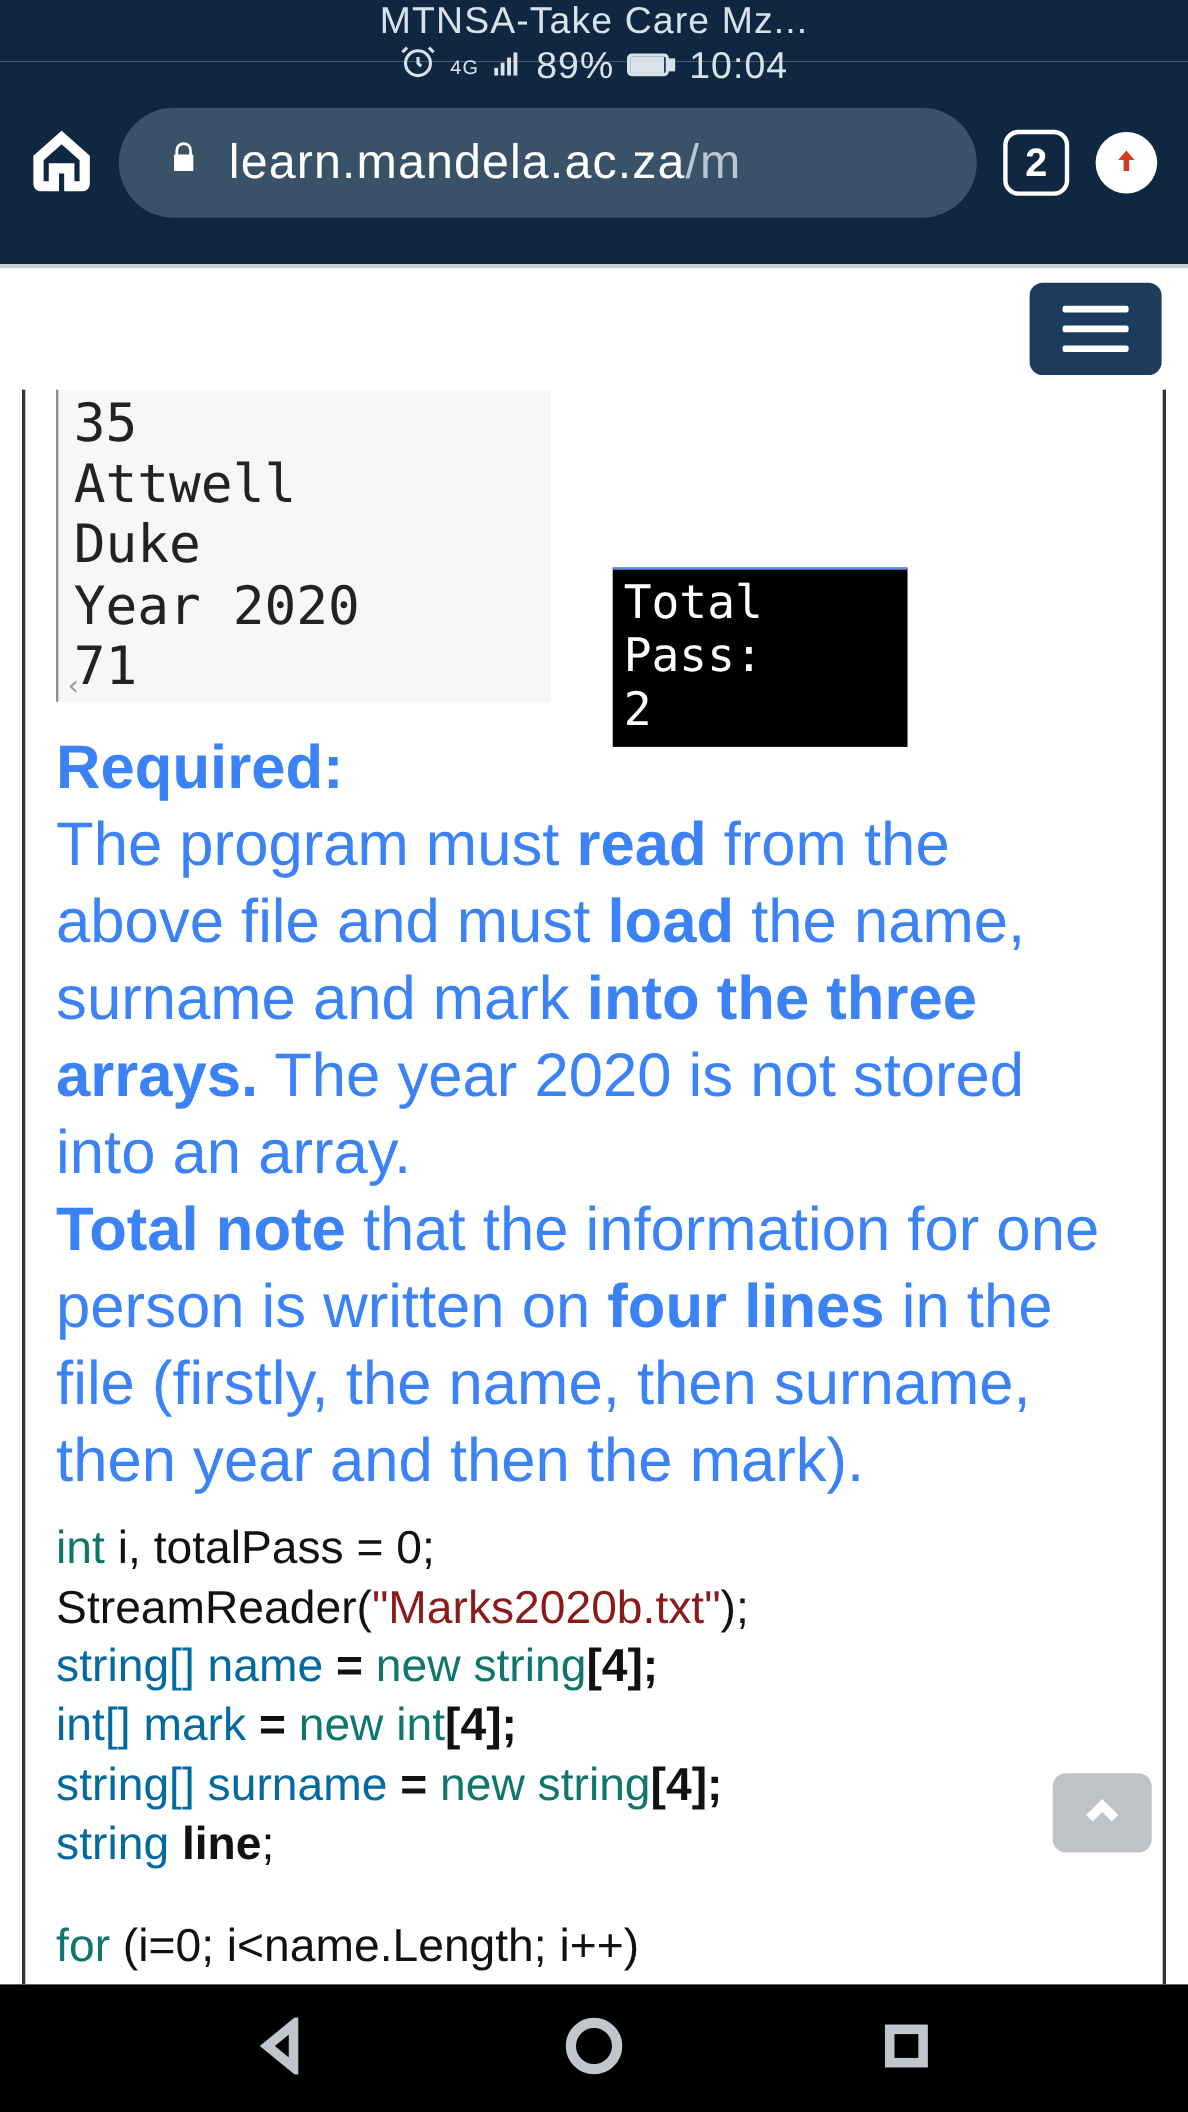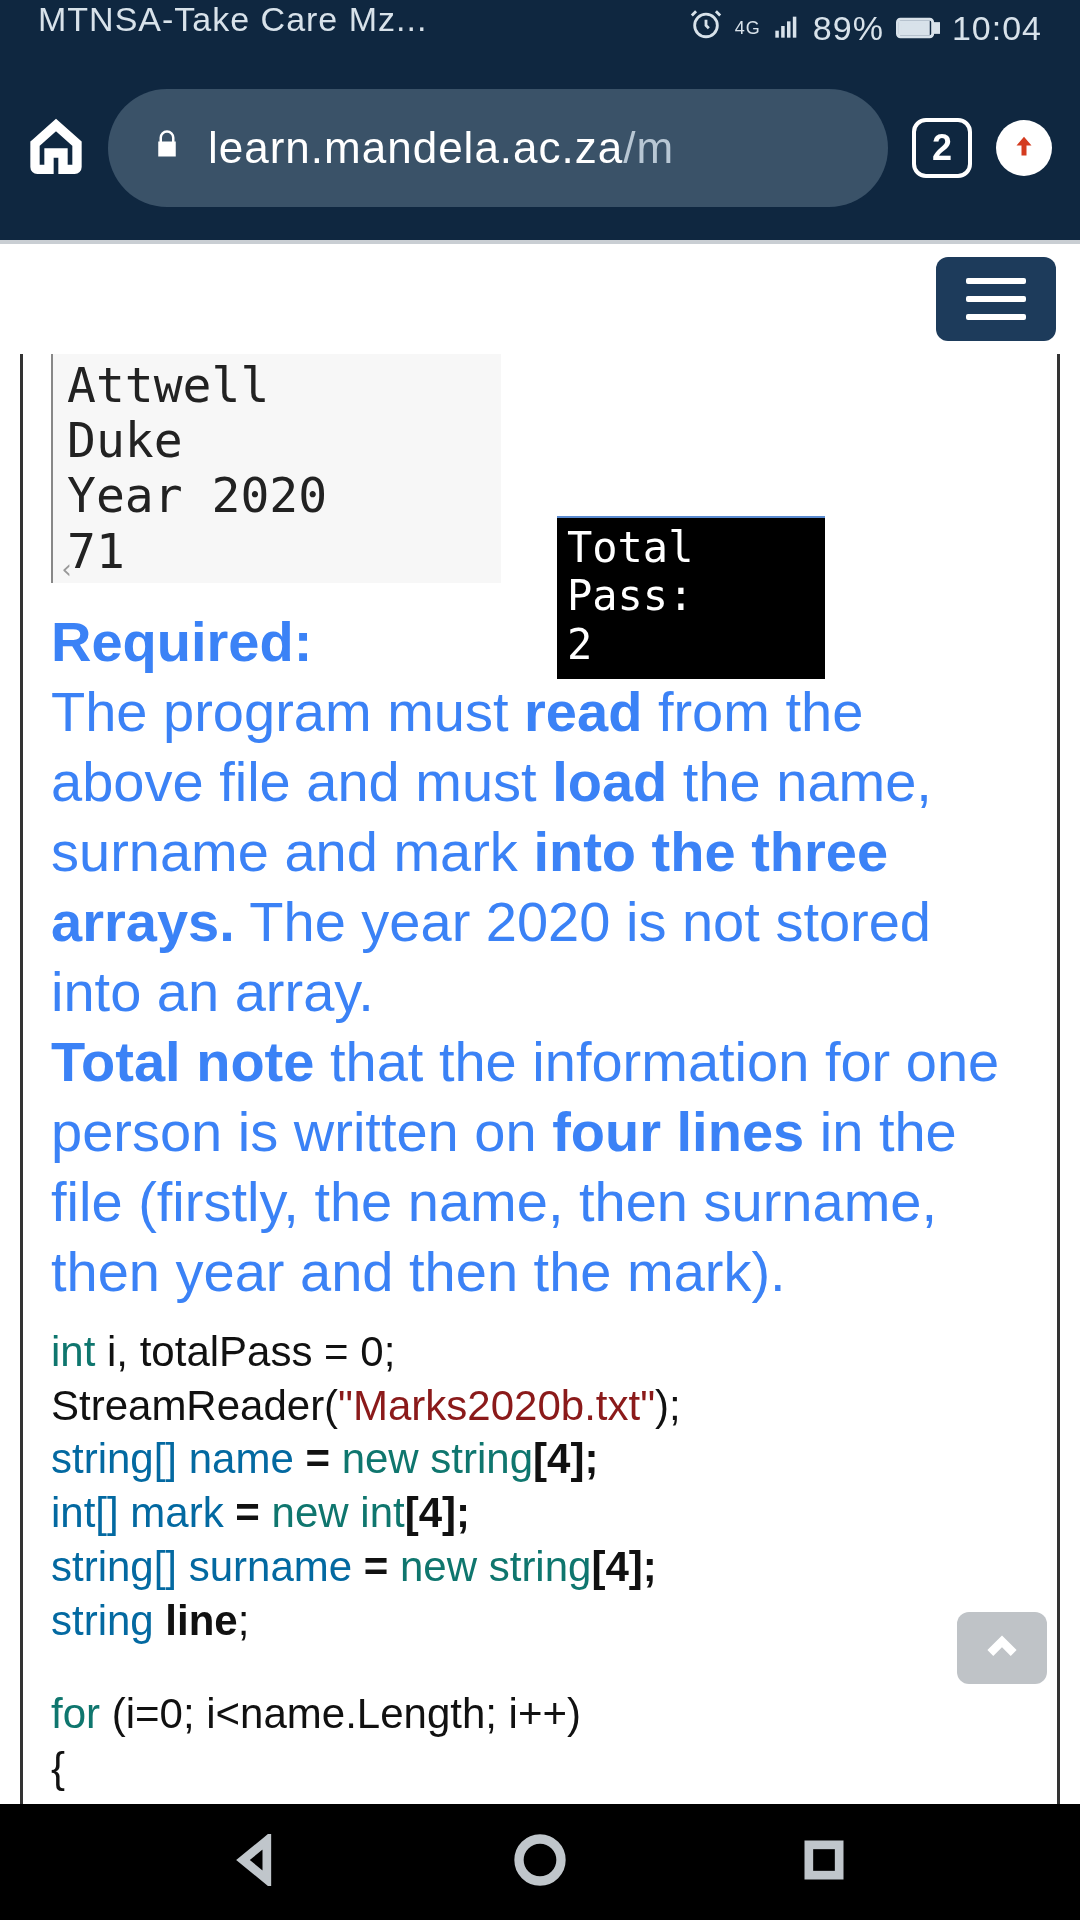--- a/index.html
+++ b/index.html
@@ -4,43 +4,45 @@
 <style>
   * { margin: 0; padding: 0; box-sizing: border-box; }
   html, body { width: 1080px; height: 1920px; font-family: Arial, sans-serif; background: #fff; overflow: hidden; }
 
   
   .status-bar {
     height: 56px;
     background: #0f2740;
     color: #d8e2ea;
     display: flex;
+    align-items: center;
     justify-content: space-between;
-    padding: 0 38px;
+    padding: 0 14px;
     font-family: 'Comic Sans MS', cursive, sans-serif;
     font-size: 34px;
     letter-spacing: 1px;
+    flex-direction: column;
   }
   .status-left { flex: 1; }
   .status-right { display: flex; align-items: center; gap: 12px; }
   .status-right .small { font-size: 18px; line-height: 1; }
 
   
   .browser-bar {
     height: 184px;
     background: #0f2740;
     display: flex;
     align-items: center;
     padding: 0 28px;
     gap: 24px;
   }
   .home-icon svg { width: 56px; height: 56px; fill: none; stroke: #fff; stroke-width: 4; }
   .url-pill {
     flex: 1;
-    height: 118px;
+    height: 100px;
     background: #3a5268;
     border-radius: 60px;
     display: flex;
     align-items: center;
     padding: 0 44px;
     gap: 26px;
     color: #e6edf3;
     font-family: 'Comic Sans MS', cursive, sans-serif;
     font-size: 44px;
     letter-spacing: 1px;
@@ -239,20 +241,21 @@
       <span></span>
       <span></span>
   </div>
 </div>
 
 <div class="content-wrap">
   <div class="content-scroll">
 
     <div style="position:relative;">
       <div class="file-box">
+        <div>35</div>
         <div>Attwell</div>
         <div>Duke</div>
         <div>Year 2020</div>
         <div>71</div>
         <span class="chevron">‹</span>
       </div>
       <div class="console-box">
         <div>Total Pass:</div>
         <div>2</div>
       </div>

